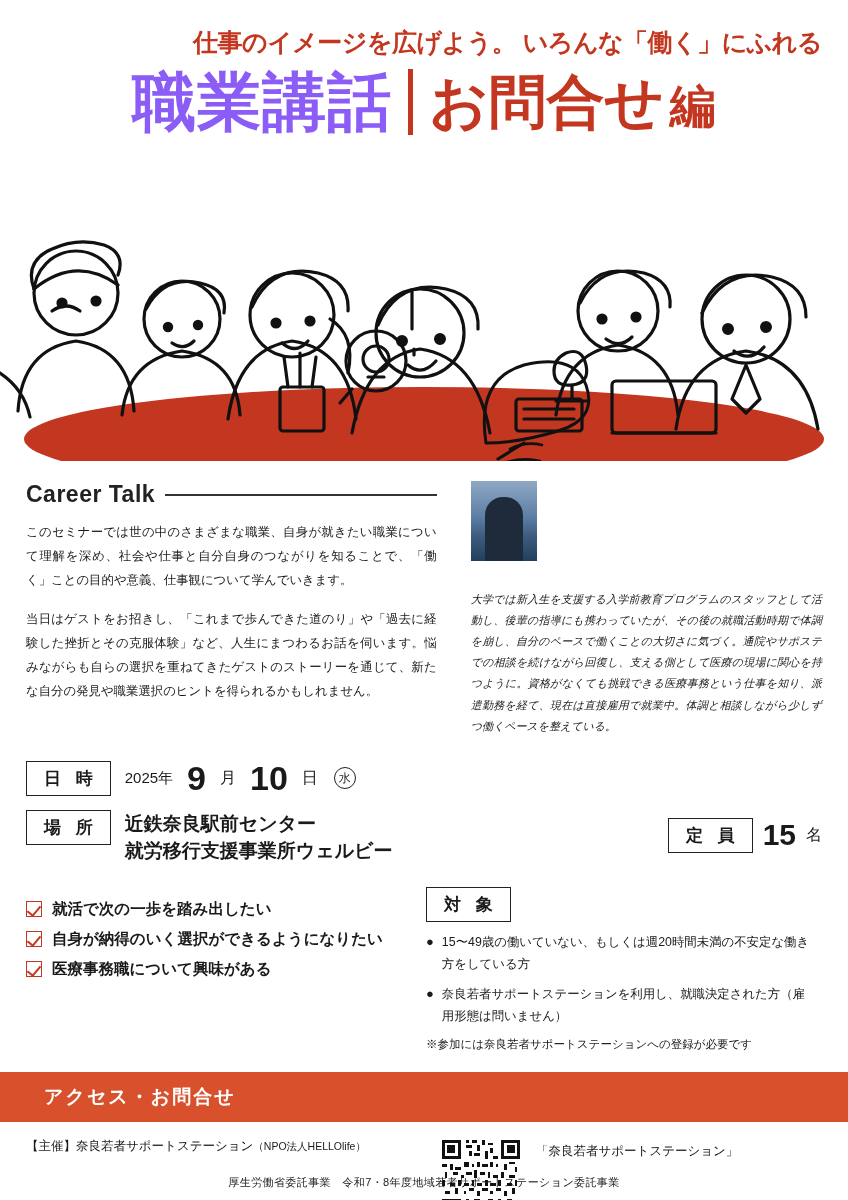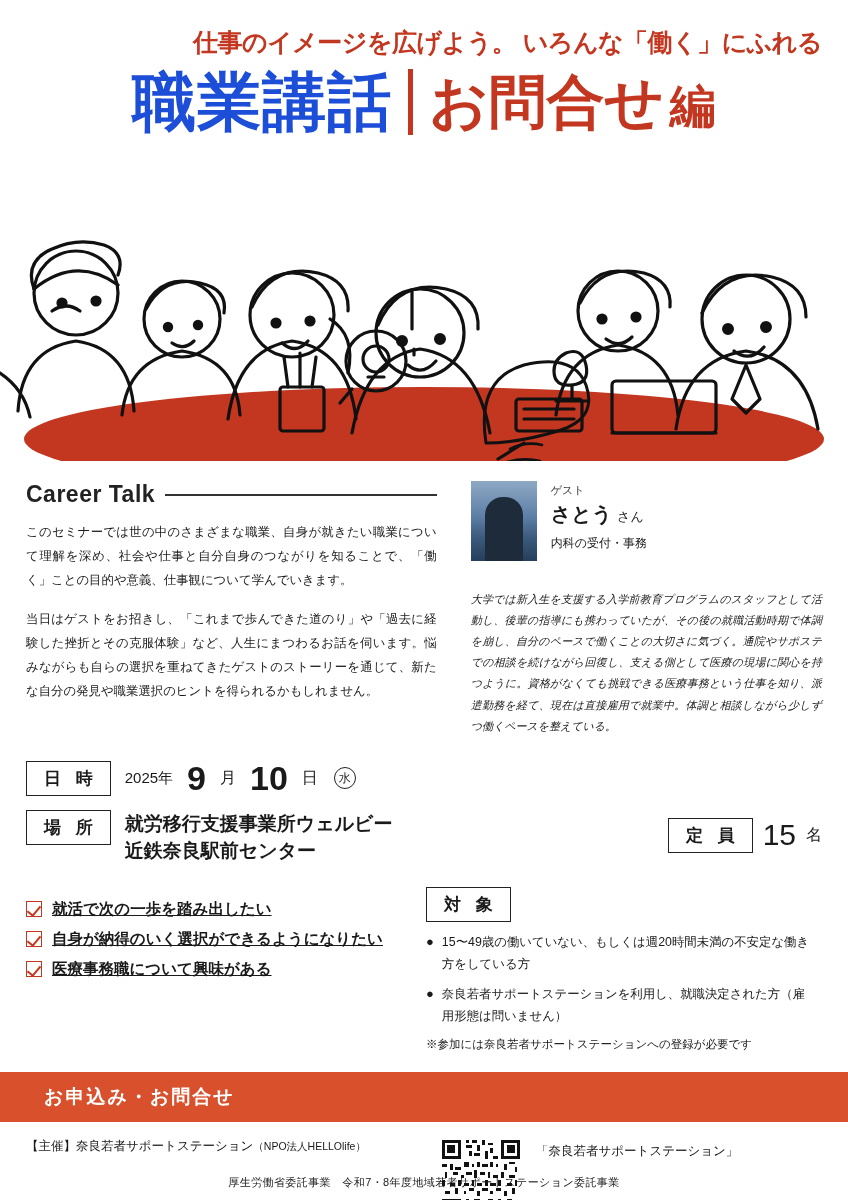--- a/index.html
+++ b/index.html
@@ -26,21 +26,21 @@
   .title-row {
     display: flex;
     align-items: center;
     justify-content: center;
     margin-top: 10px;
     gap: 0px;
   }
   .title-main {
     font-size: 64px;
     font-weight: bold;
-    color: #1d4ed8;
+    color: #8b5cf6;
     letter-spacing: 1px;
     line-height: 1;
   }
   .title-sep {
     width: 5px; height: 66px;
     background: #c3361f;
     margin: 0 16px;
   }
   .title-sub {
     font-size: 58px;
@@ -129,28 +129,28 @@
     display: inline-flex; align-items: center; justify-content: center;
     width: 22px; height: 22px; border: 1.4px solid #222; border-radius: 50%;
     font-size: 12px; margin-left: 2px;
   }
   .date-time { font-size: 27px; font-weight: bold; margin-left: 10px; }
 
   .row-place { display: flex; align-items: flex-start; gap: 14px; margin-top: 14px; }
   .place-name { font-size: 19px; font-weight: bold; line-height: 1.45; }
   .place-addr { font-size: 11.5px; line-height: 1.75; padding-top: 4px; }
   .cap-wrap { display: flex; align-items: center; gap: 10px; margin-left: auto; padding-top: 8px; }
-  .cap-num { font-size: 30px; font-weight: normal; }
+  .cap-num { font-size: 30px; font-weight: bold; }
   .cap-unit { font-size: 16px; }
 
   
   .rec { display: flex; margin-top: 22px; gap: 20px; }
   .rec-left { width: 380px; }
   .rec-right { width: 390px; }
-  .checks { margin-top: 12px; text-decoration: underline; }
+  .checks { margin-top: 12px; }
   .check-item { display: flex; align-items: center; gap: 10px; margin-bottom: 9px; }
   .chk {
     width: 16px; height: 16px; border: 1.5px solid #c3361f; position: relative; flex: none;
   }
   .chk::after {
     content: ""; position: absolute; left: 3px; top: 1px;
     width: 6px; height: 11px; border: solid #c3361f; border-width: 0 2px 2px 0;
     transform: rotate(40deg);
   }
   .check-text { font-size: 15.5px; font-weight: bold; }
@@ -283,48 +283,41 @@
         <div class="ct-title">Career Talk</div>
         <div class="ct-rule"></div>
       </div>
       <p class="body-text">このセミナーでは世の中のさまざまな職業、自身が就きたい職業について理解を深め、社会や仕事と自分自身のつながりを知ることで、「働く」ことの目的や意義、仕事観について学んでいきます。</p>
       <p class="body-text">当日はゲストをお招きし、「これまで歩んできた道のり」や「過去に経験した挫折とその克服体験」など、人生にまつわるお話を伺います。悩みながらも自らの選択を重ねてきたゲストのストーリーを通じて、新たな自分の発見や職業選択のヒントを得られるかもしれません。</p>
     </div>
 
     <div class="mid-right">
       <div class="guest-head">
         <div class="guest-photo"></div>
-        <div class="guest-meta">
-          <div class="guest-label">ゲスト</div>
-          <div class="guest-name">
-            <span>さとう</span><span class="san">さん</span>
-          </div>
-          <div class="guest-role">内科の受付・事務</div>
-        </div>
       </div>
       <p class="guest-bio">大学では新入生を支援する入学前教育プログラムのスタッフとして活動し、後輩の指導にも携わっていたが、その後の就職活動時期で体調を崩し、自分のペースで働くことの大切さに気づく。通院やサポステでの相談を続けながら回復し、支える側として医療の現場に関心を持つように。資格がなくても挑戦できる医療事務という仕事を知り、派遣勤務を経て、現在は直接雇用で就業中。体調と相談しながら少しずつ働くペースを整えている。</p>
     </div>
   </div>
 
   <div class="info">
     <div class="row-date">
       <div class="boxlabel lbl-lg">日 時</div>
       <div class="date-year">2025年</div>
       <div class="date-big">9</div>
       <div class="date-unit">月</div>
       <div class="date-big">10</div>
       <div class="date-unit">日</div>
       <div class="date-dow">水</div>
     </div>
 
     <div class="row-place">
       <div class="boxlabel lbl-lg">場 所</div>
       <div>
+        <div class="place-name">近鉄奈良駅前センター</div>
         <div class="place-name">就労移行支援事業所ウェルビー</div>
-        <div class="place-name">近鉄奈良駅前センター</div>
       </div>
       <div class="cap-wrap">
         <div class="boxlabel lbl-lg">定 員</div>
         <div class="cap-num">15</div>
         <div class="cap-unit">名</div>
       </div>
     </div>
   </div>
 
   <div class="rec">
@@ -356,21 +349,21 @@
         </div>
         <div class="bullet">
           <span class="dot">●</span>
           <span>奈良若者サポートステーションを利用し、就職決定された方（雇用形態は問いません）</span>
         </div>
       </div>
       <div class="note">※参加には奈良若者サポートステーションへの登録が必要です</div>
     </div>
   </div>
 
-  <div class="apply-bar">お申込み・お問合せ</div>
+  <div class="apply-bar">アクセス・お問合せ</div>
 
   <div class="contact">
     <div class="contact-left">
       <div class="org-line">
         <span>【主催】奈良若者サポートステーション</span><span class="small">（NPO法人HELLOlife）</span>
       </div>
 
     </div>
     <div class="contact-right">
       <svg class="qr" viewBox="0 0 29 29" shape-rendering="crispEdges">

